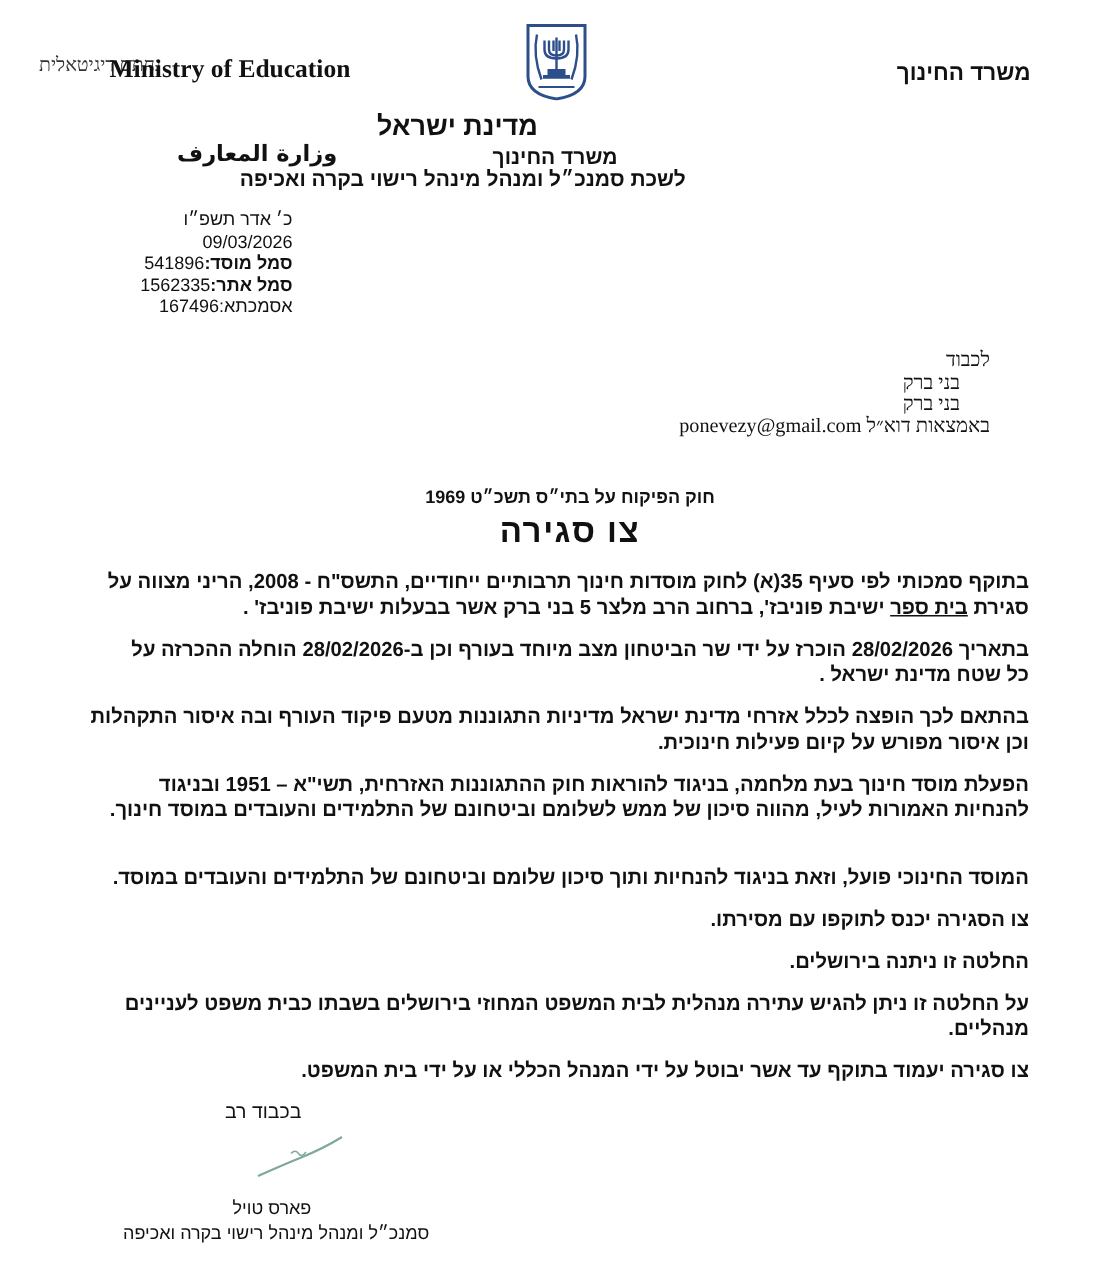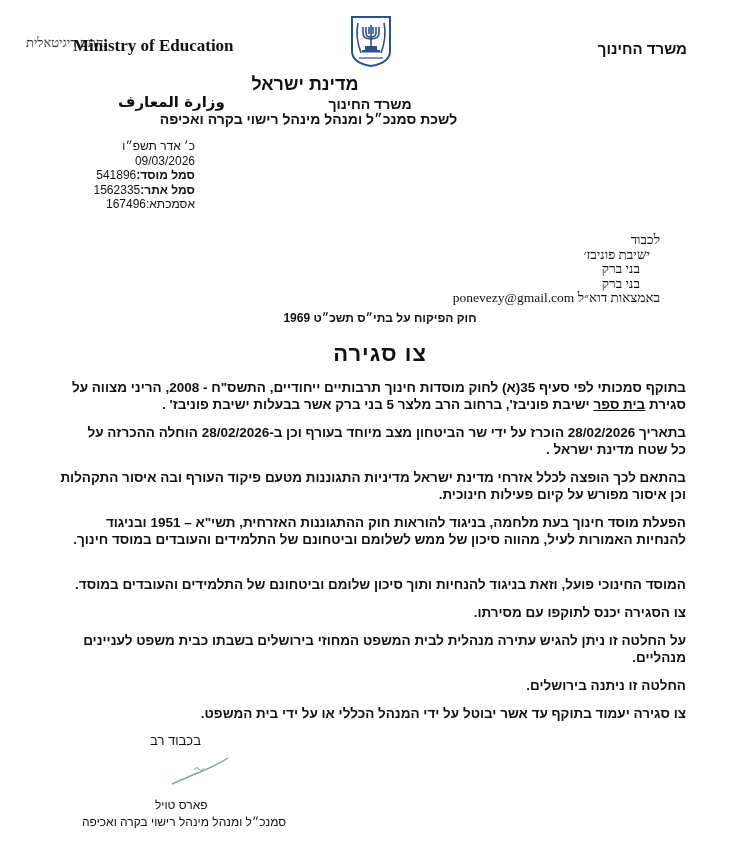--- a/index.html
+++ b/index.html
@@ -24,21 +24,21 @@
     
     #ref-block { left: 85px; top: 139px; width: 110px; font-size: 12px; line-height: 14.5px; }
     #ref-block div { white-space: nowrap; }
     .ref-label-bold { font-weight: bold; }
 
     
     #recipient { right: 80px; top: 233px; font-family: "Liberation Serif", serif; font-size: 13.5px; line-height: 14.5px; text-align: right; }
     #recipient .indent { padding-right: 10px; }
     #recipient .indent2 { padding-right: 20px; }
 
-    #law-ref { left: 0; width: 740px; top: 311px; text-align: center; font-size: 12px; font-weight: bold; padding-left: 20px; box-sizing: border-box; }
+    #law-ref { left: 0; width: 740px; top: 324px; text-align: center; font-size: 12px; font-weight: bold; padding-left: 20px; box-sizing: border-box; }
     #doc-title { left: 0; width: 740px; top: 341px; text-align: center; font-size: 22px; font-weight: bold; letter-spacing: 1px; padding-left: 20px; box-sizing: border-box; }
 
     
     #body-text { left: 56px; width: 630px; top: 379px; font-size: 13.5px; font-weight: bold; line-height: 17px; text-align: right; }
     #body-text p { margin: 0 0 11px 0; }
     .u { text-decoration: underline; }
 
     
     #closing { left: 150px; top: 733px; font-size: 13px; }
     #sig-line { left: 170px; top: 752px; width: 60px; height: 35px; }
@@ -82,21 +82,20 @@
   <div>
     <span class="ref-label-bold">סמל אתר:</span><span>1562335</span>
   </div>
   <div>
     <span>אסמכתא:</span><span>167496</span>
   </div>
 </div>
 
 <div id="recipient" class="abs rtl">
   <div>לכבוד</div>
-  <div class="indent">ישיבת פוניבז׳</div>
   <div class="indent2">בני ברק</div>
   <div class="indent2">בני ברק</div>
   <div>
     <span>באמצאות דוא״ל</span>
     <span style="direction:ltr;unicode-bidi:embed;">ponevezy@gmail.com</span>
   </div>
 </div>
 
 <div id="law-ref" class="abs rtl">חוק הפיקוח על בתי״ס תשכ״ט 1969</div>
 <div id="doc-title" class="abs rtl">צו סגירה</div>
@@ -116,25 +115,25 @@
   </p>
   <p>
     <span>הפעלת מוסד חינוך בעת מלחמה, בניגוד להוראות חוק ההתגוננות האזרחית, תשי"א – 1951 ובניגוד</span><br>
     <span>להנחיות האמורות לעיל, מהווה סיכון של ממש לשלומם וביטחונם של התלמידים והעובדים במוסד חינוך.</span>
   </p>
   <p>
     <br>
     <span>המוסד החינוכי פועל, וזאת בניגוד להנחיות ותוך סיכון שלומם וביטחונם של התלמידים והעובדים במוסד.</span>
   </p>
   <p>צו הסגירה יכנס לתוקפו עם מסירתו.</p>
+  <p>החלטה זו ניתנה בירושלים.</p>
   <p>
     <span>על החלטה זו ניתן להגיש עתירה מנהלית לבית המשפט המחוזי בירושלים בשבתו כבית משפט לעניינים</span><br>
     <span>מנהליים.</span>
   </p>
-  <p>החלטה זו ניתנה בירושלים.</p>
   <p>צו סגירה יעמוד בתוקף עד אשר יבוטל על ידי המנהל הכללי או על ידי בית המשפט.</p>
 </div>
 
 <div id="closing" class="abs rtl">בכבוד רב</div>
 <svg id="sig-line" class="abs" viewBox="0 0 60 35">
   <path d="M2 32 Q20 24 30 20 Q45 14 58 6" stroke="#7fa89a" stroke-width="1.4" fill="none"></path>
   <path d="M24 17 Q27 14 29 17 Q31 20 34 16" stroke="#7fa89a" stroke-width="1" fill="none"></path>
 </svg>
 <div id="signer-name" class="abs rtl">פארס טויל</div>
 <div id="signer-title" class="abs rtl">סמנכ״ל ומנהל מינהל רישוי בקרה ואכיפה</div>

